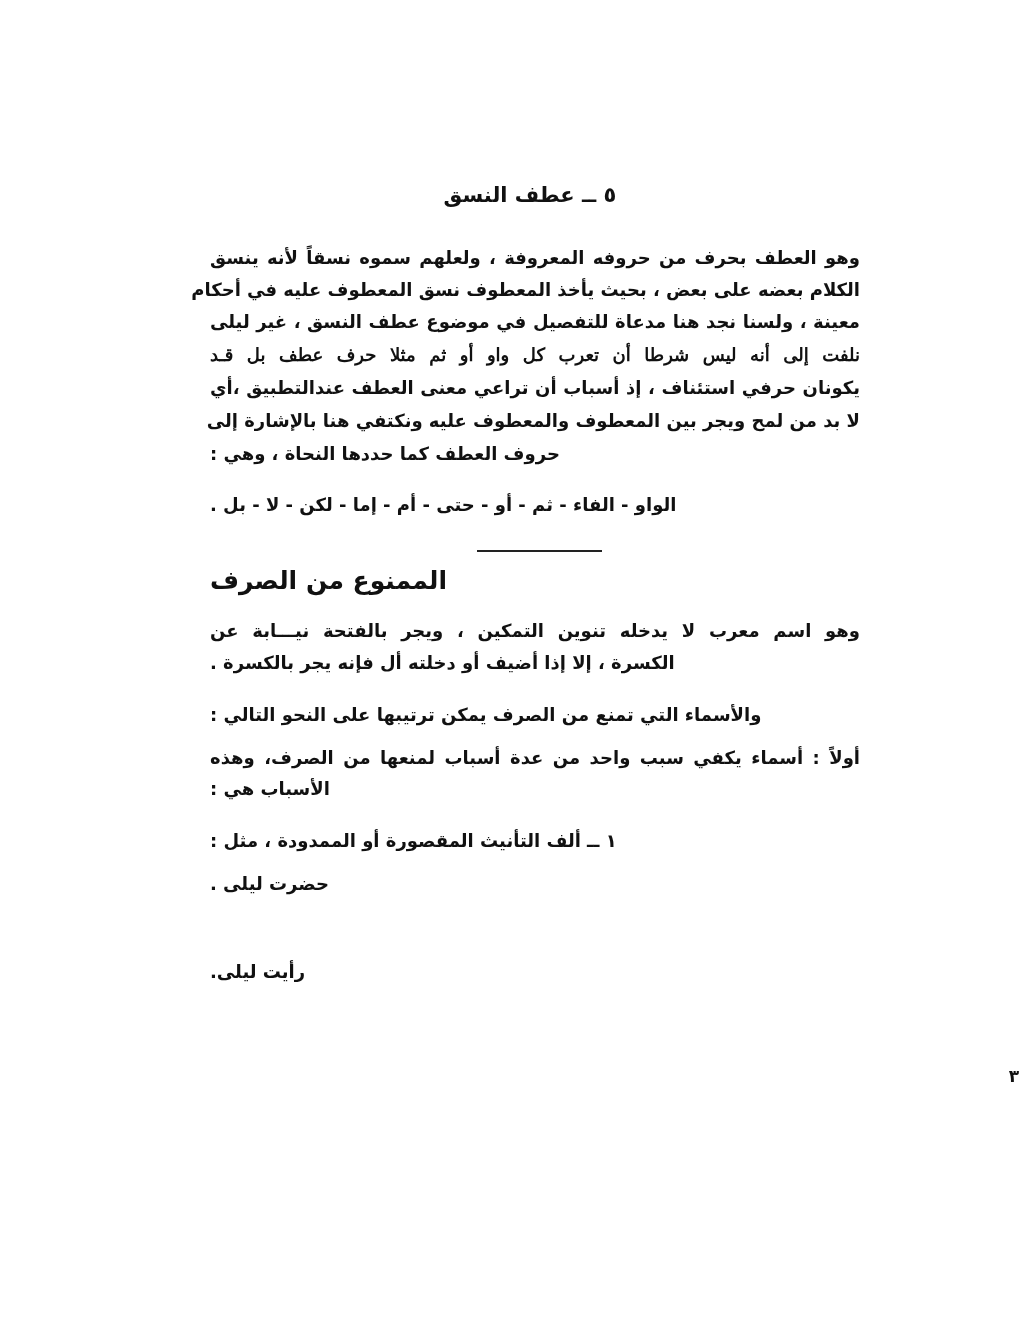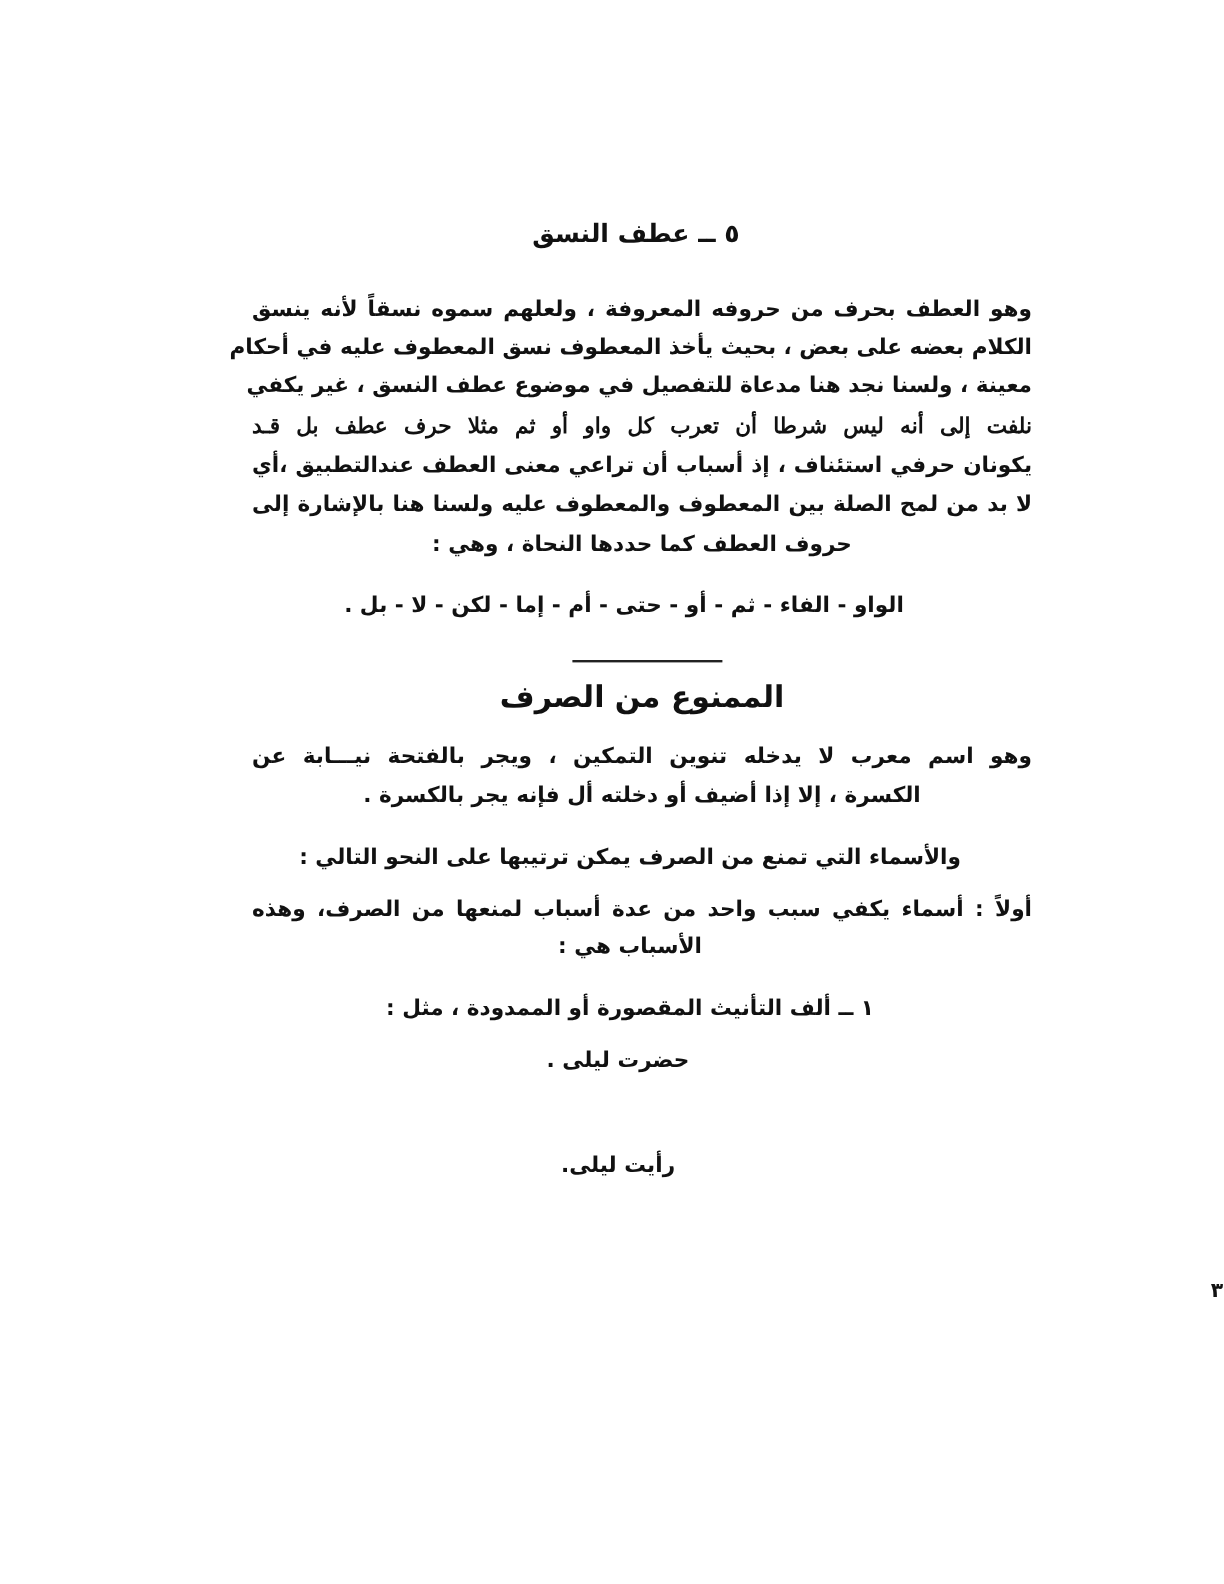--- a/index.html
+++ b/index.html
@@ -1,41 +1,41 @@
 <!DOCTYPE html>
 <html><head>
 <meta charset="utf-8">
 <style>
   html, body { margin: 0; padding: 0; background: #ffffff; }
   body { width: 1020px; height: 1320px; position: relative; overflow: hidden;
          font-family: "DejaVu Sans", sans-serif; color: #111; }
   .page { position: absolute; left: 0; top: 0; width: 1020px; height: 1320px; margin-left: 20px; }
   .heading { position: absolute; left: 0; width: 1020px; text-align: center; direction: rtl;
              font-size: 21px; font-weight: bold; }
-  .line { position: absolute; direction: rtl; text-align: center; font-size: 18px;
+  .line { position: absolute; direction: rtl; text-align: left; font-size: 18px;
           font-weight: bold; white-space: nowrap; line-height: 30px; }
   .just { text-align: justify; text-align-last: justify; }
   .rule { position: absolute; left: 457px; top: 550px; width: 125px; height: 0;
           border-top: 2px solid #222; }
   .pagenum { position: absolute; left: 0; width: 1020px; text-align: right; top: 1066px;
              font-size: 17px; font-weight: bold; direction: rtl; }
 </style>
 </head>
 <body>
 
 <div class="page">
 
   <div class="heading" style="top:183px;">٥ ــ عطف النسق</div>
 
   <div class="line just" style="left:190px;width:650px;top:243px;">وهو العطف بحرف من حروفه المعروفة ، ولعلهم سموه نسقاً لأنه ينسق</div>
   <div class="line just" style="left:190px;width:650px;top:275px;">الكلام بعضه على بعض ، بحيث يأخذ المعطوف نسق المعطوف عليه في أحكام</div>
-  <div class="line just" style="left:190px;width:650px;top:307px;">معينة ، ولسنا نجد هنا مدعاة للتفصيل في موضوع عطف النسق ، غير يكفي</div>
+  <div class="line just" style="left:190px;width:650px;top:307px;">معينة ، ولسنا نجد هنا مدعاة للتفصيل في موضوع عطف النسق ، غير ليلى</div>
   <div class="line just" style="left:190px;width:650px;top:340px;font-family:Liberation Serif, serif;">نلفت إلى أنه ليس شرطا أن تعرب كل واو أو ثم مثلا حرف عطف بل قـد</div>
   <div class="line just" style="left:190px;width:650px;top:373px;">يكونان حرفي استئناف ، إذ أسباب أن تراعي معنى العطف عندالتطبيق ،أي</div>
-  <div class="line just" style="left:190px;width:650px;top:406px;">لا بد من لمح الصلة بين المعطوف والمعطوف عليه  ولسنا هنا بالإشارة إلى</div>
+  <div class="line just" style="left:190px;width:650px;top:406px;">لا بد من لمح ويجر بين المعطوف والمعطوف عليه  ونكتفي هنا بالإشارة إلى</div>
   <div class="line" style="left:190px;width:650px;top:439px;">حروف العطف كما حددها النحاة ، وهي :</div>
 
   <div class="line" style="left:190px;width:620px;top:490px;">الواو - الفاء - ثم - أو - حتى - أم - إما - لكن - لا - بل .</div>
 
   <div class="rule"></div>
 
   <div class="line" style="left:190px;width:650px;top:566px;font-size:25px;">الممنوع من الصرف</div>
 
   <div class="line just" style="left:190px;width:650px;top:616px;">وهو اسم معرب لا يدخله تنوين التمكين ، ويجر بالفتحة نيـــابة عن</div>
   <div class="line" style="left:190px;width:650px;top:648px;">الكسرة ، إلا إذا أضيف أو دخلته أل فإنه يجر بالكسرة .</div>

